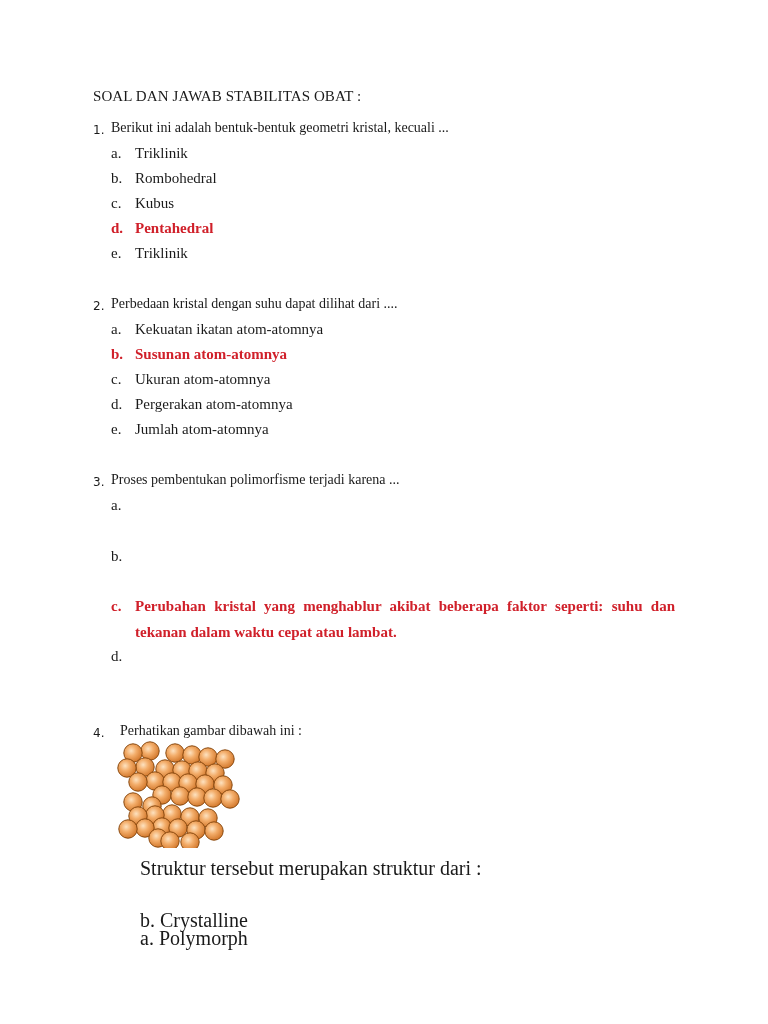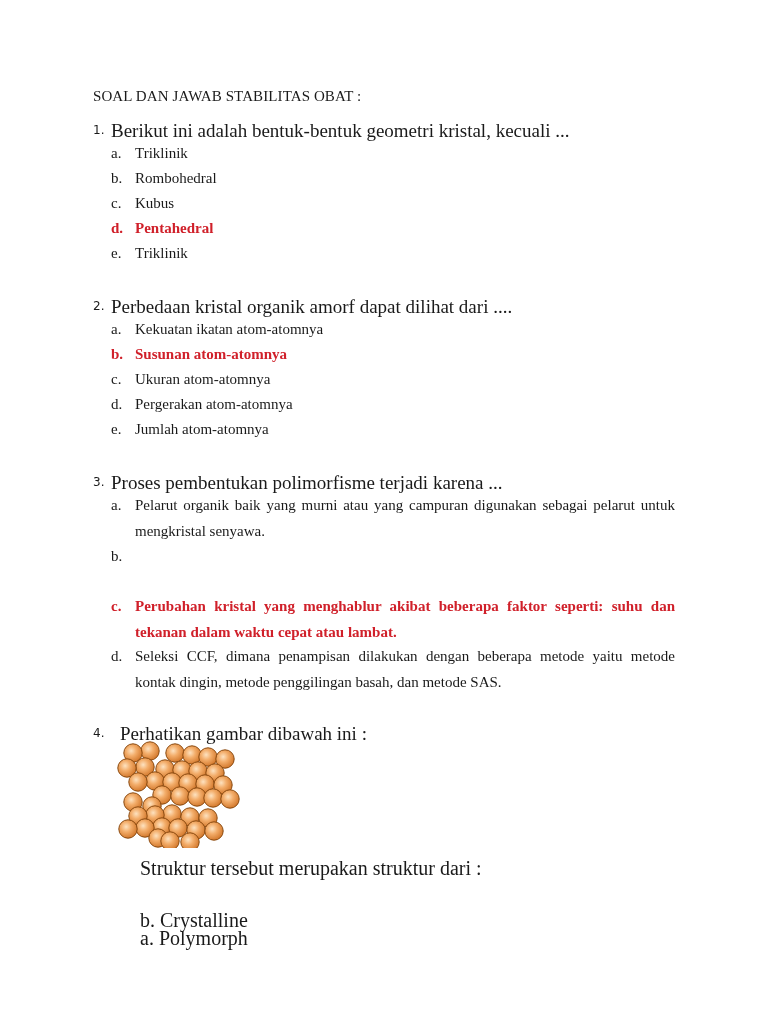--- a/index.html
+++ b/index.html
@@ -1,21 +1,21 @@
 <!DOCTYPE html>
 <html><head>
 <meta charset="utf-8">
 <style>
   html, body { margin: 0; padding: 0; background: #ffffff; }
   body { width: 768px; height: 1024px; position: relative; overflow: hidden;
          font-family: "Liberation Serif", "DejaVu Serif", serif; color: #1a1a1a; }
   .page { position: absolute; left: 0; top: 0; width: 688px; height: 1024px; }
   .title { position: absolute; left: 93px; top: 88px; font-size: 15px; letter-spacing: 0.1px; }
   .qnum { position: absolute; font-family: "DejaVu Sans", "Liberation Sans", sans-serif; font-size: 12px; }
-  .qtext { position: absolute; font-size: 19px; }
+  .qtext { position: absolute; font-size: 14px; }
   .opt { position: absolute; font-size: 15px; white-space: nowrap; }
   .opt .letter { position: absolute; left: 0; top: 0; }
   .opt .otext { position: absolute; left: 24px; top: 0; }
   .opt.correct { color: #d0202a; font-weight: bold; }
   .para { position: absolute; font-size: 15px; line-height: 25.5px; text-align: justify; text-align-last: left; }
   .para.correct { color: #d0202a; font-weight: bold; }
   .para .letter { position: absolute; left: -24px; top: 0; }
   .spheres { position: absolute; left: 110px; top: 738px; width: 140px; height: 110px; }
   .plain { position: absolute; font-size: 20px; white-space: nowrap; }
 </style>
@@ -46,21 +46,21 @@
       <span class="otext">Pentahedral</span>
     </div>
     <div class="opt" style="left:111px; top:245px;">
       <span class="letter">e.</span>
       <span class="otext">Triklinik</span>
     </div>
   </div>
 
   <div>
     <span class="qnum" style="left:93px; top:299px;">2.</span>
-    <span class="qtext" style="left:111px; top:296px;">Perbedaan kristal organik amorf dapat dilihat dari ....</span>
+    <span class="qtext" style="left:111px; top:296px;">Perbedaan kristal dengan suhu dapat dilihat dari ....</span>
     <div class="opt" style="left:111px; top:321px;">
       <span class="letter">a.</span>
       <span class="otext">Kekuatan ikatan atom-atomnya</span>
     </div>
     <div class="opt correct" style="left:111px; top:346px;">
       <span class="letter">b.</span>
       <span class="otext">Susunan atom-atomnya</span>
     </div>
     <div class="opt" style="left:111px; top:371px;">
       <span class="letter">c.</span>
@@ -74,32 +74,30 @@
       <span class="letter">e.</span>
       <span class="otext">Jumlah atom-atomnya</span>
     </div>
   </div>
 
   <div>
     <span class="qnum" style="left:93px; top:475px;">3.</span>
     <span class="qtext" style="left:111px; top:472px;">Proses pembentukan polimorfisme terjadi karena ...</span>
     <div class="para" style="left:135px; top:493px; width:540px;">
       <span class="letter">a.</span>
-      <span>Pelarut organik baik yang murni atau yang campuran digunakan sebagai pelarut untuk mengkristal senyawa.</span>
     </div>
     <div class="para" style="left:135px; top:544px; width:540px;">
       <span class="letter">b.</span>
     </div>
     <div class="para correct" style="left:135px; top:594px; width:540px;">
       <span class="letter">c.</span>
       <span>Perubahan kristal yang menghablur akibat beberapa faktor seperti: suhu dan tekanan dalam waktu cepat atau lambat.</span>
     </div>
     <div class="para" style="left:135px; top:644px; width:540px;">
       <span class="letter">d.</span>
-      <span>Seleksi CCF, dimana penampisan dilakukan dengan beberapa metode yaitu metode kontak dingin, metode penggilingan basah, dan metode SAS.</span>
     </div>
   </div>
 
   <div>
     <span class="qnum" style="left:93px; top:726px;">4.</span>
     <span class="qtext" style="left:120px; top:723px;">Perhatikan gambar dibawah ini :</span>
 
     <svg class="spheres" id="spheres" viewBox="0 0 140 110">
       <defs>
         <radialGradient id="ballGrad" cx="40%" cy="38%" r="62%">

